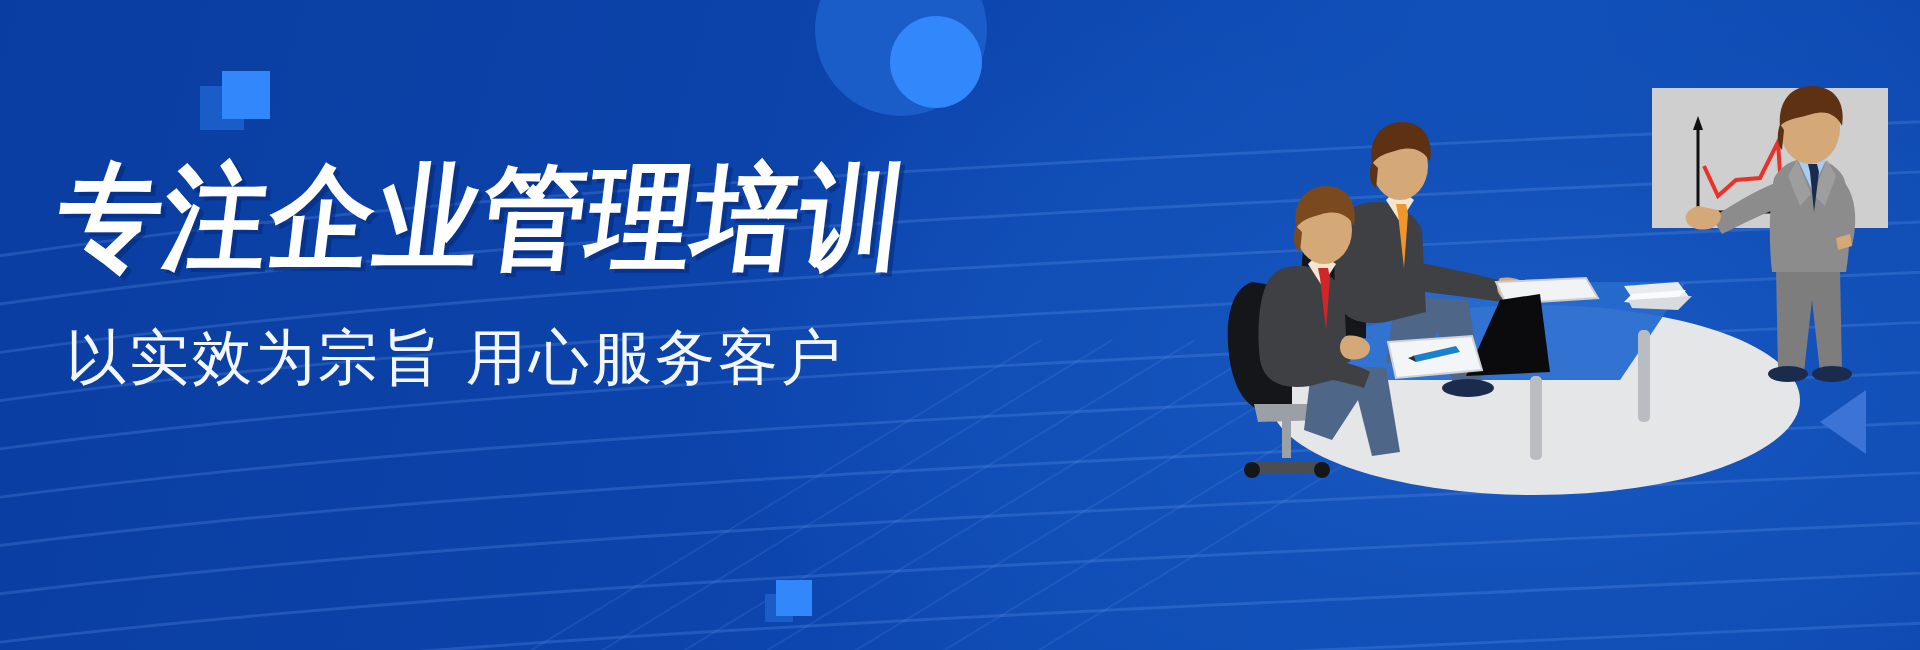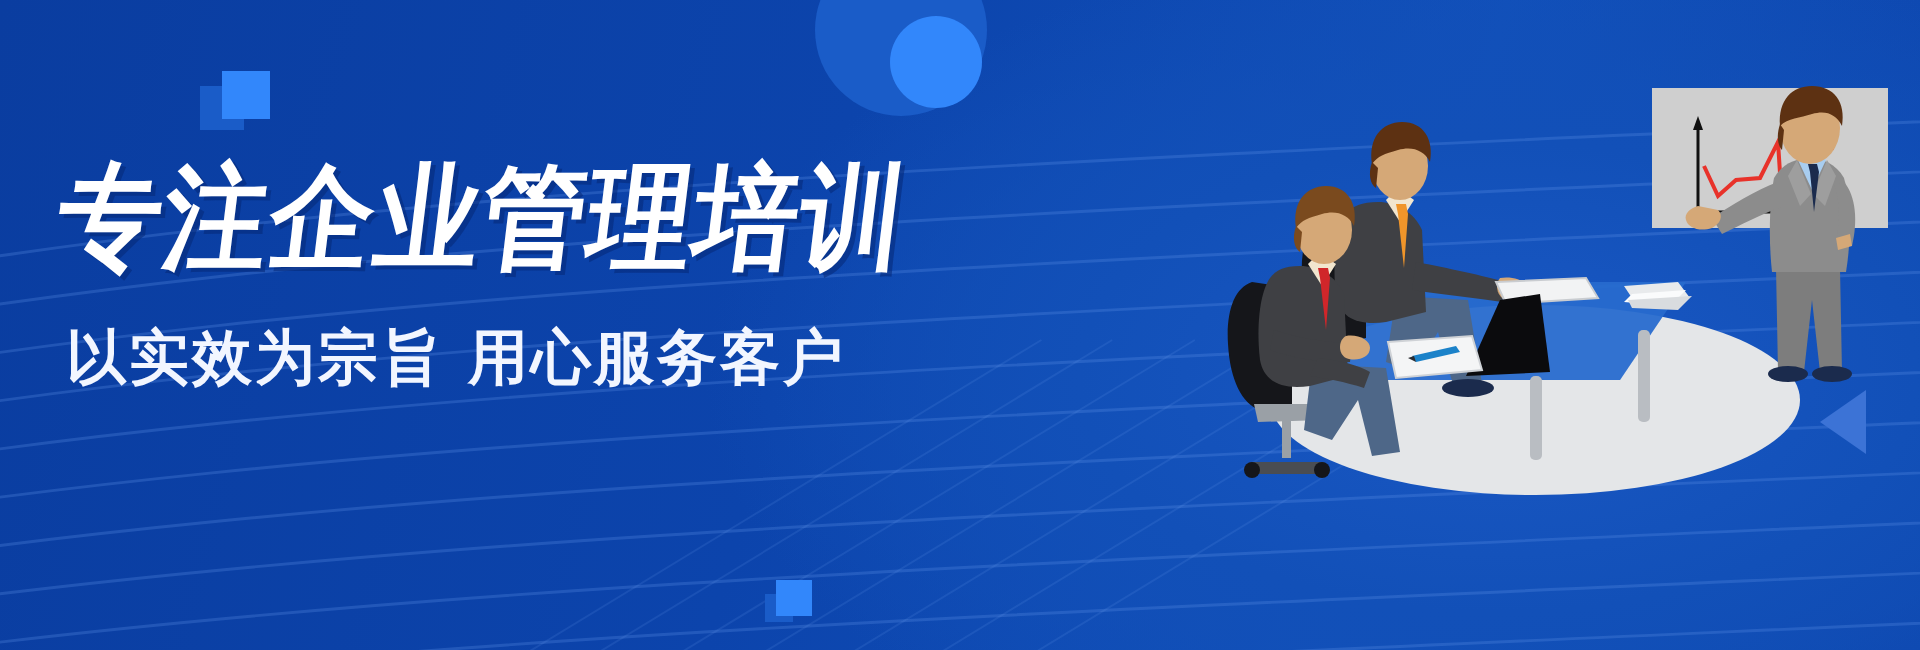--- a/index.html
+++ b/index.html
@@ -107,21 +107,21 @@
     white-space: nowrap;
     transform: skewX(-7deg) scaleY(1.1);
     transform-origin: left top;
     text-shadow: 5px 4px 0 rgba(6,40,118,0.55);
     font-family: "DejaVu Sans", "Liberation Sans", sans-serif;
   }
   .subtitle {
     margin-top: 58px;
     font-size: 60px;
     line-height: 1.1;
-    font-weight: 700;
+    font-weight: 400;
     color: #f2f6ff;
     letter-spacing: 3px;
     white-space: nowrap;
     font-family: "DejaVu Sans", "Liberation Sans", sans-serif;
   }
 
   
   .illustration {
     position: absolute;
     right: 0;

